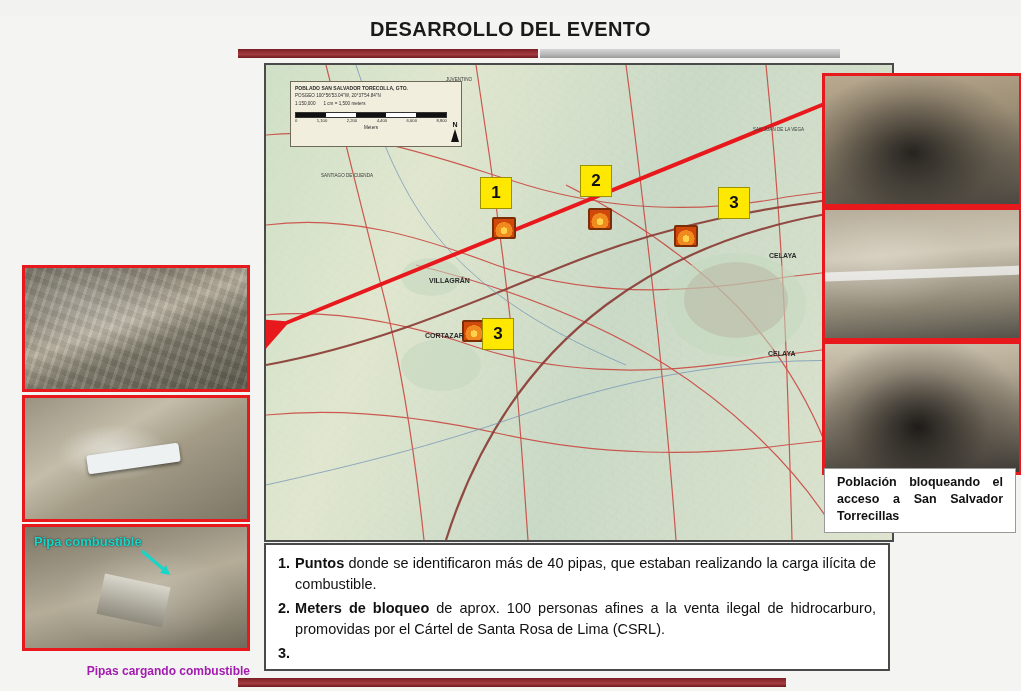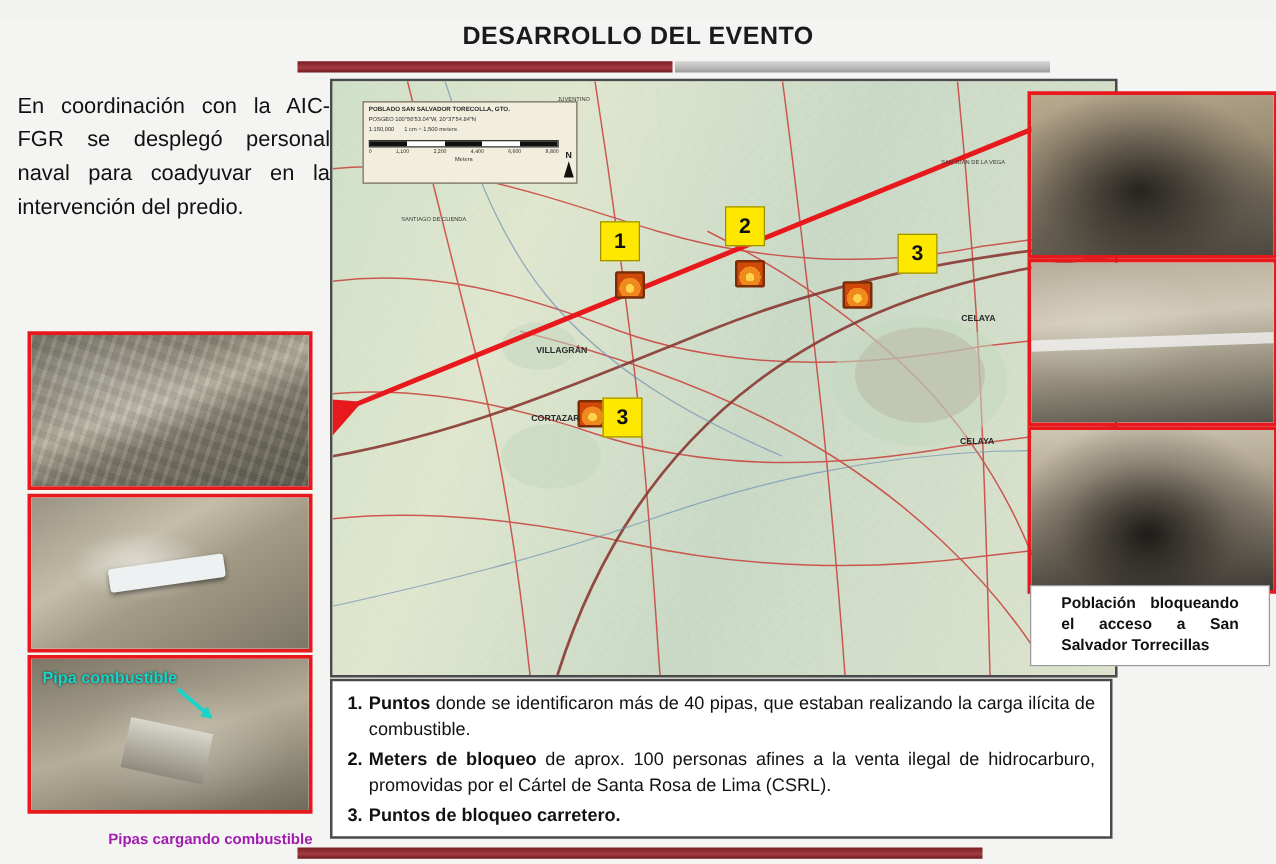--- a/index.html
+++ b/index.html
@@ -168,21 +168,21 @@
   .map-town{position:absolute;font-size:4.6px;color:#3a3a3a;}
 
   
   .rph{position:absolute;border:3px solid #e8191c;overflow:hidden;}
   .rp1{left:822px;top:57px;width:194px;height:128px;}
   .rp2{left:822px;top:191px;width:194px;height:128px;}
   .rp3{left:822px;top:325px;width:194px;height:128px;}
   .right-caption{
     position:absolute;left:824px;top:452px;width:192px;height:65px;
     border:1px solid #9a9a9a;background:#fff;
-    font-size:12.5px;font-weight:bold;color:#111;padding:5px 24px;
+    font-size:12.5px;font-weight:bold;color:#111;padding:5px 12px;
     box-sizing:border-box;text-align:justify;line-height:1.35;
   }
 
   
   .notes{
     position:absolute;left:264px;top:527px;width:626px;height:128px;
     border:2px solid #4a4a4a;background:#fff;box-sizing:border-box;
     padding:8px 12px 6px 12px;
     font-size:14.5px;color:#111;line-height:1.42;
   }
@@ -194,21 +194,20 @@
 </head>
 <body>
 
 <div class="slide">
 
   <div class="title">DESARROLLO DEL EVENTO</div>
   <div class="title-bar-left"></div>
   <div class="title-bar-right"></div>
   <div class="bottom-bar"></div>
 
-  <div class="left-text">En coordinación con la AIC-FGR se desplegó personal naval para coadyuvar en la intervención del predio.</div>
 
   <div class="photo ph1">
     <div class="img-veh"></div>
   </div>
   <div class="photo ph2">
     <div class="img-bus"></div>
   </div>
   <div class="photo ph3">
     <div class="img-truck"></div>
   </div>
@@ -322,17 +321,16 @@
     <div class="note-line">
       <span class="note-num">1.</span>
       <span class="note-txt"><b>Puntos</b><span> donde se identificaron más de 40  pipas, que estaban realizando la carga ilícita de combustible.</span></span>
     </div>
     <div class="note-line">
       <span class="note-num">2.</span>
       <span class="note-txt"><b>Meters de bloqueo</b><span> de aprox. 100 personas afines a la venta ilegal de hidrocarburo, promovidas por el Cártel de Santa Rosa de Lima (CSRL).</span></span>
     </div>
     <div class="note-line">
       <span class="note-num">3.</span>
-      <span class="note-txt"><b>Puntos de bloqueo carretero.</b><span></span></span>
     </div>
   </div>
 
 </div>
 
 </body></html>

